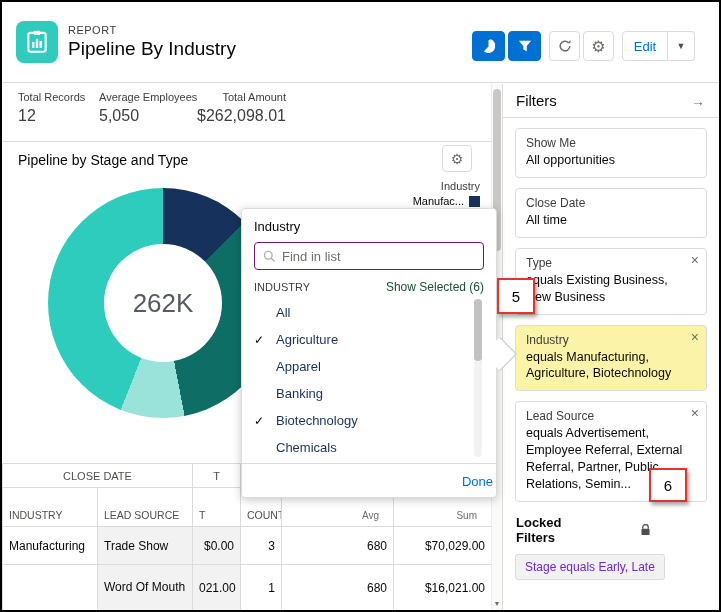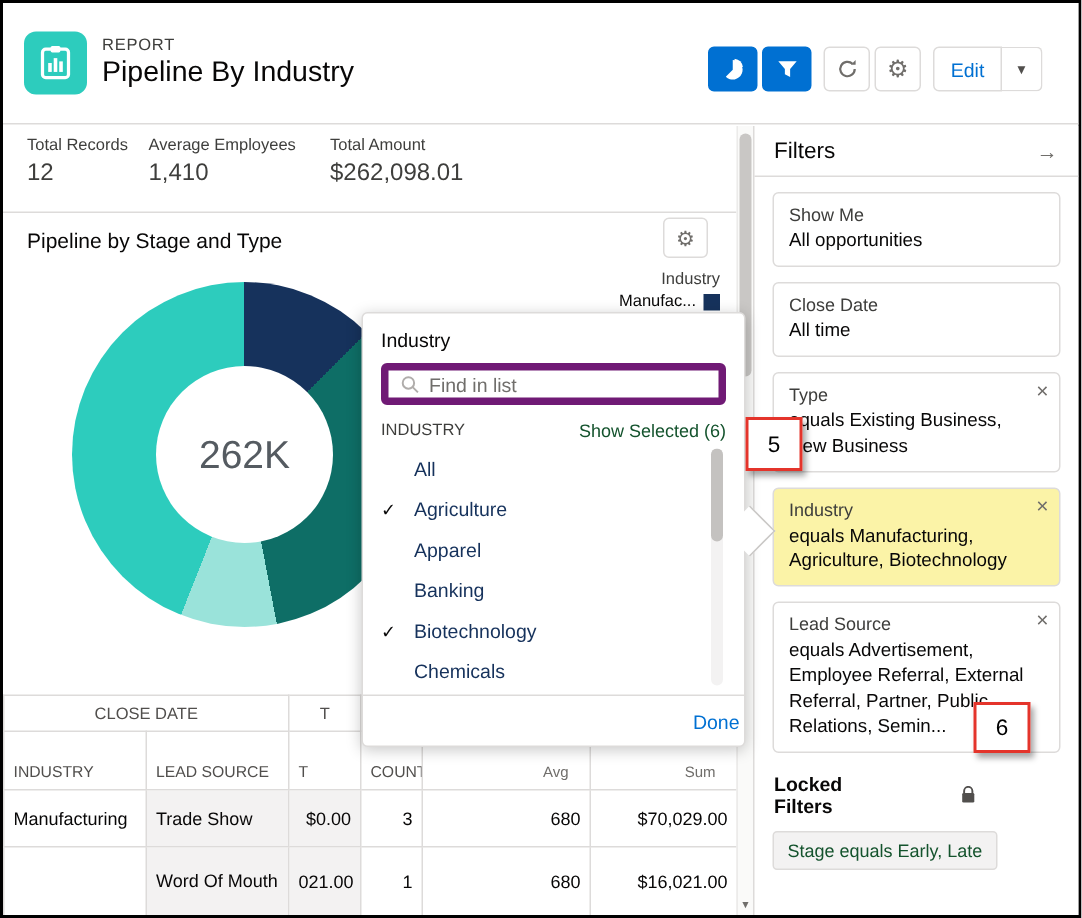--- a/index.html
+++ b/index.html
@@ -17,21 +17,21 @@
   .btn-white-icon { width: 31px; color: #706E6B; }
   .gap3 { margin-left: 3px; } .gap8 { margin-left: 8px; }
   .btn-edit { width: 46px; font-size: 13px; color: #0070D2; border-radius: 4px 0 0 4px; }
   .btn-caret { width: 27px; font-size: 9px; color: #514F4D; border-radius: 0 4px 4px 0; border-left: none; }
   .glyph-gear { font-size: 16px; }
 
   
   .stat { position: absolute; top: 89px; }
   .stat .s-label { font-size: 11px; color: #3E3E3C; margin-bottom: 4px; }
   .stat .s-value { font-size: 16px; color: #3E3E3C; }
-  .stat1 { left: 16px; } .stat2 { left: 97px; } .stat3 { left: 218px; }
+  .stat1 { left: 16px; } .stat2 { left: 97px; } .stat3 { left: 195px; text-align: right; }
   .divider-stats { position: absolute; left: 0; top: 139px; width: 489px; height: 1px; background: #DDDBDA; }
   .chart-title { position: absolute; left: 16px; top: 150px; font-size: 14px; color: #080707; }
   .chart-gear-btn { position: absolute; left: 440px; top: 143px; width: 30px; height: 27px; border: 1px solid #DDDBDA; border-radius: 4px; background: #fff; display: flex; align-items: center; justify-content: center; color: #706E6B; font-size: 14px; cursor: pointer; }
   .legend-group { position: absolute; left: 370px; top: 178px; width: 108px; text-align: right; font-size: 11px; color: #3E3E3C; }
   .legend-row { position: absolute; left: 360px; top: 193px; width: 118px; display: flex; justify-content: flex-end; align-items: center; gap: 5px; font-size: 11px; color: #080707; }
   .swatch { width: 11px; height: 11px; background: #16325C; flex: none; }
   .donut { position: absolute; left: 46px; top: 186px; width: 230px; height: 230px; border-radius: 50%; z-index: 1; }
   .donut-hole { position: absolute; left: 102px; top: 242px; width: 118px; height: 118px; border-radius: 50%; background: #fff; display: flex; align-items: center; justify-content: center; z-index: 2; }
   .donut-hole span { font-size: 26px; color: #555b61; }
 
@@ -42,21 +42,21 @@
   .report-table .hdr td { height: 38px; font-size: 10.5px; color: #514F4D; vertical-align: bottom; padding: 0 14px 5px 6px; }
   .report-table .hdr .sub { font-size: 10px; color: #706E6B; margin-top: 10px; }
   .report-table .row td { height: 38px; font-size: 12px; color: #080707; padding: 0 6px; }
   .cell-gray { background: #F3F2F2; }
   .num { text-align: right; }
   .wrap { white-space: normal !important; line-height: 1.3; }
 
   
   .popup { position: absolute; left: 239px; top: 206px; width: 256px; height: 290px; background: #fff; border: 1px solid #DDDBDA; border-radius: 4px; box-shadow: 0 2px 10px rgba(0,0,0,.22); z-index: 5; padding: 10px 12px 0 12px; }
   .popup-title { font-size: 13px; color: #080707; }
-  .popup-search { margin-top: 8px; height: 28px; border: 5px solid #701a75; border-radius: 4px; display: flex; align-items: center; padding: 0 8px; gap: 6px; }
+  .popup-search { margin-top: 8px; height: 28px; border: 1px solid #701a75; border-radius: 4px; display: flex; align-items: center; padding: 0 8px; gap: 6px; }
   .popup-search input { border: none; outline: none; flex: 1; font-size: 13px; font-family: "Liberation Sans", sans-serif; color: #080707; min-width: 0; }
   .popup-search input::placeholder { color: #706E6B; }
   .popup-subrow { margin-top: 10px; display: flex; justify-content: space-between; align-items: center; }
   .popup-listhead { font-size: 11px; color: #3E3E3C; }
   .popup-link { font-size: 12px; color: #14532d; cursor: pointer; }
   .popup-list { position: relative; margin-top: 5px; height: 160px; padding-right: 14px; overflow: hidden; }
   .popup-item { height: 27px; display: flex; align-items: center; cursor: pointer; }
   .popup-item .check { width: 22px; font-size: 12px; color: #080707; }
   .popup-item .lbl { font-size: 13px; color: #16325C; }
   .list-scroll { position: absolute; right: 2px; top: 0; width: 8px; height: 158px; background: #F3F2F2; border-radius: 4px; }
@@ -78,21 +78,21 @@
   .cards { padding: 10px 12px 0 12px; display: flex; flex-direction: column; gap: 10px; }
   .filter-card { position: relative; border: 1px solid #DDDBDA; border-radius: 4px; background: #fff; padding: 7px 18px 8px 10px; cursor: pointer; }
   .filter-card.highlight { background: #FBF3A7; }
   .f-label { font-size: 12px; color: #3E3E3C; margin-bottom: 2px; }
   .f-value { font-size: 12.5px; color: #080707; line-height: 1.35; white-space: normal; }
   .f-close { position: absolute; top: 3px; right: 7px; font-size: 14px; color: #706E6B; cursor: pointer; }
   .locked-row { display: flex; align-items: center; padding: 13px 12px 9px 13px; gap: 48px; }
   .locked-title { font-size: 13px; font-weight: bold; color: #080707; }
   .locked-lock { margin-left: 6px; display: flex; }
   .locked-dash { flex: 1; border-top: 1px dashed #979593; margin-left: 8px; }
-  .locked-pill { margin: 0 12px; background: #F3F2F2; border: 1px solid #DDDBDA; border-radius: 3px; padding: 5px 9px; font-size: 12px; color: #14532d; width: fit-content; cursor: pointer; }
+  .locked-pill { margin: 0 12px; background: #F3F2F2; border: 1px solid #DDDBDA; border-radius: 3px; padding: 5px 9px; font-size: 12px; color: #6d28d9; width: fit-content; cursor: pointer; }
 
   
   .ann { position: absolute; background: #fff; border: 2px solid #E4342B; box-shadow: 2px 3px 4px rgba(0,0,0,.35); display: flex; align-items: center; justify-content: center; font-size: 15px; color: #000; z-index: 20; }
   .ann5 { left: 495px; top: 276px; width: 38px; height: 36px; }
   .ann6 { left: 647px; top: 466px; width: 38px; height: 34px; }
 </style>
 </head>
 <body>
 
 <div class="frame">
@@ -139,21 +139,21 @@
       </div>
     </div>
   </div>
 
   <div class="stat stat1">
     <div class="s-label">Total Records</div>
     <div class="s-value">12</div>
   </div>
   <div class="stat stat2">
     <div class="s-label">Average Employees</div>
-    <div class="s-value">1,410</div>
+    <div class="s-value">5,050</div>
   </div>
   <div class="stat stat3">
     <div class="s-label">Total Amount</div>
     <div class="s-value">$262,098.01</div>
   </div>
   <div class="divider-stats"></div>
 
   <div class="chart-title">Pipeline by Stage and Type</div>
   <div class="chart-gear-btn">
     <span>⚙</span>

